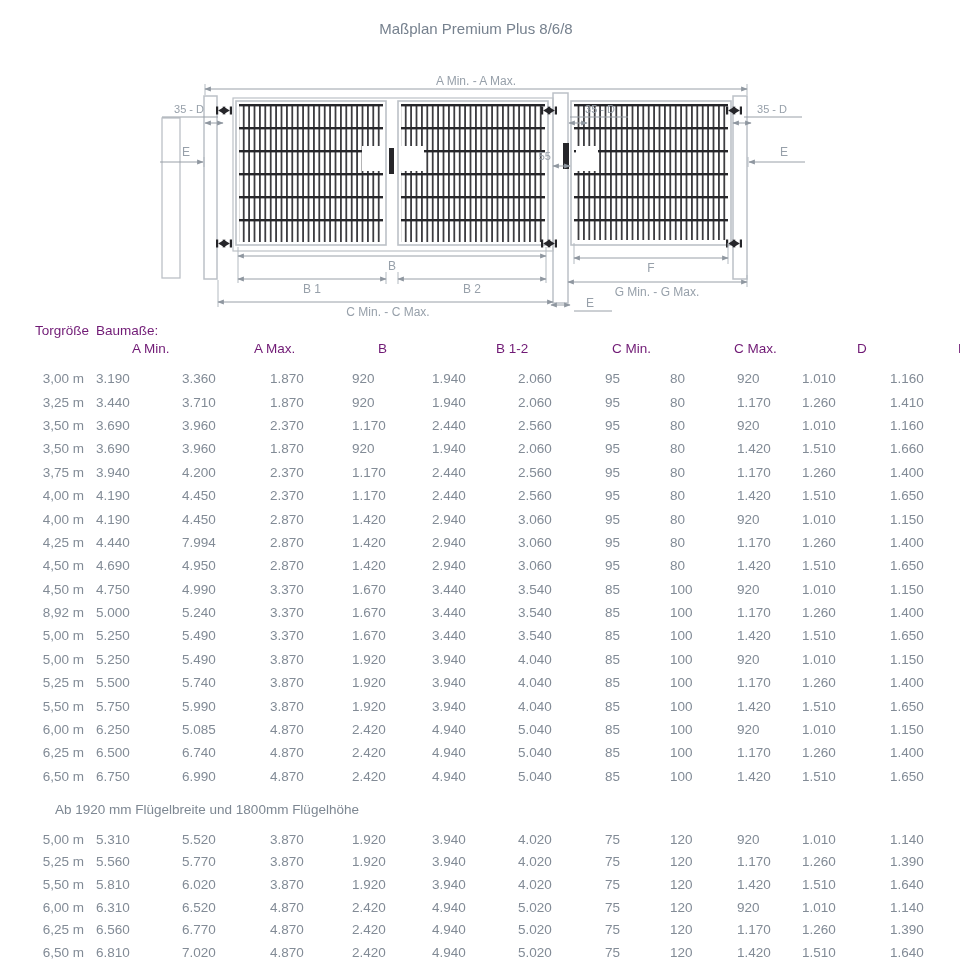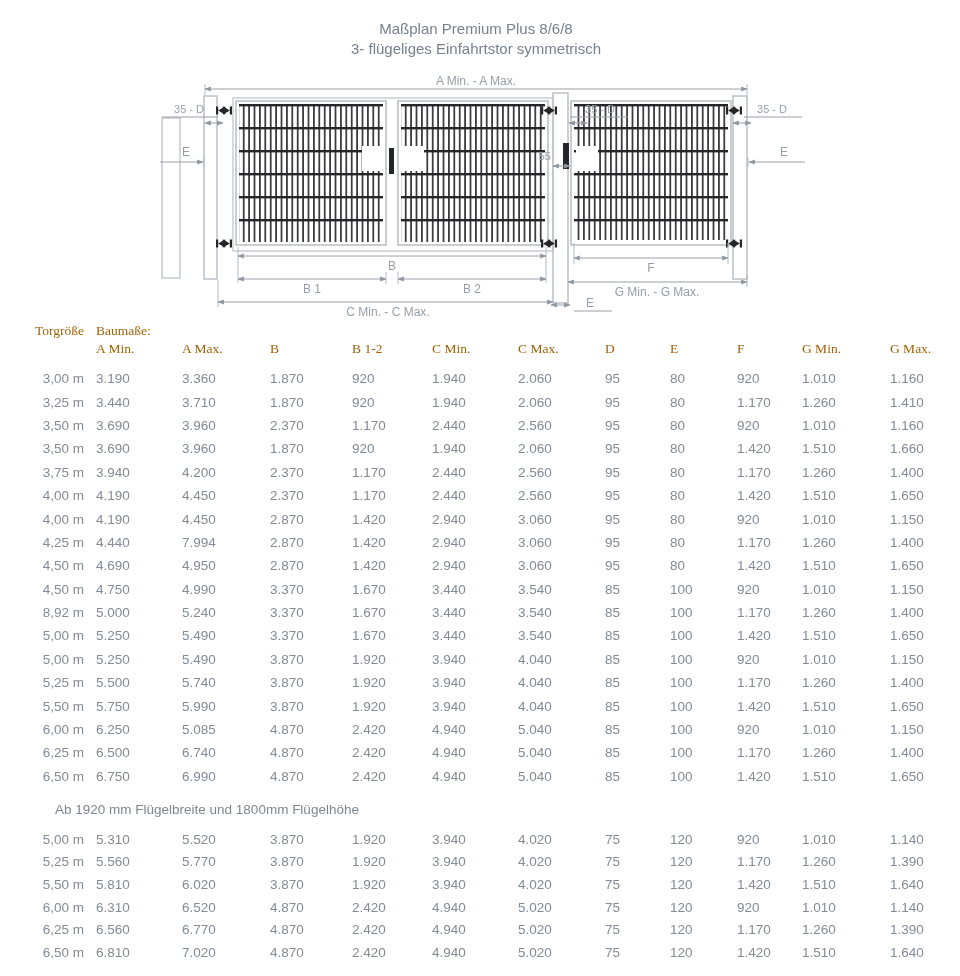--- a/index.html
+++ b/index.html
@@ -14,47 +14,46 @@
   .dimtxt-sm{font-family:"Liberation Sans",sans-serif;font-size:11px;fill:#97a0aa;}
   .dim{stroke:#99a0a8;stroke-width:1;fill:none;}
   .ext{stroke:#b3bac1;stroke-width:1;fill:none;}
   .frame{stroke:#bcc1c7;fill:none;}
   .whitebox{fill:#ffffff;stroke:#bcc1c7;}
   .blackfill{fill:#26262a;}
   
   .table{position:absolute;left:35px;top:322px;width:912px;font-size:13.5px;}
   .trow{display:flex;align-items:center;height:23.4px;white-space:nowrap;}
   .thead1{height:17px;}
-  .thead2{height:19px;}
+  .thead2{height:19px;gap:36px;}
   .tbody2 .trow{height:22.6px;}
   .c0{width:49px;text-align:right;flex:0 0 auto;}
   .c1{width:86px;margin-left:12px;flex:0 0 auto;}
   .c2{width:88px;flex:0 0 auto;}
   .c3{width:82px;flex:0 0 auto;}
   .c4{width:80px;flex:0 0 auto;}
   .c5{width:86px;flex:0 0 auto;}
   .c6{width:87px;flex:0 0 auto;}
   .c7{width:65px;flex:0 0 auto;}
   .c8{width:67px;flex:0 0 auto;}
   .c9{width:65px;flex:0 0 auto;}
   .c10{width:88px;flex:0 0 auto;}
   .c11{width:70px;flex:0 0 auto;}
-  .hdr{color:#a16207;font-family:Liberation Serif, serif;}
+  .hdr{color:#701a75;}
   .note{margin-top:12px;margin-left:20px;height:20px;line-height:20px;color:#7d8792;}
   .tbody1{margin-top:9px;}
   .tbody2{margin-top:8px;}
 </style>
 </head>
 <body>
 
 <div id="screen">
 
   <div class="title">
     <div>Maßplan Premium Plus 8/6/8</div>
-    <div>3- flügeliges Einfahrtstor symmetrisch</div>
   </div>
 
   <svg id="gate-svg" width="650" height="250" viewBox="0 0 650 250">
     <defs>
       <pattern id="mesh" width="5.4" height="23" patternUnits="userSpaceOnUse" patternTransform="translate(0,5)">
         <rect width="5.4" height="23" fill="#ffffff"></rect>
         <rect x="1.9" y="0" width="1.6" height="23" fill="#26262a"></rect>
         <rect x="0" y="0" width="5.4" height="2.4" fill="#26262a"></rect>
       </pattern>
       <marker id="mA" viewBox="0 0 10 10" refX="9" refY="5" markerWidth="6.5" markerHeight="6.5" orient="auto-start-reverse">

